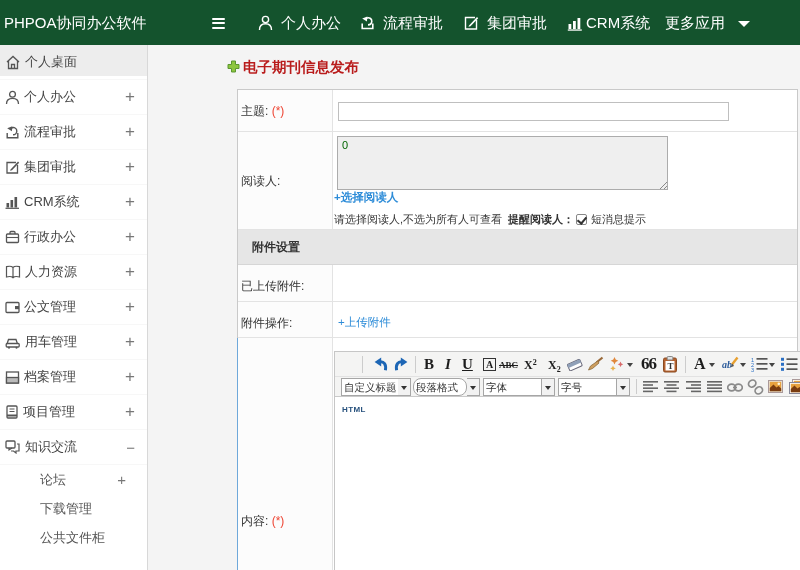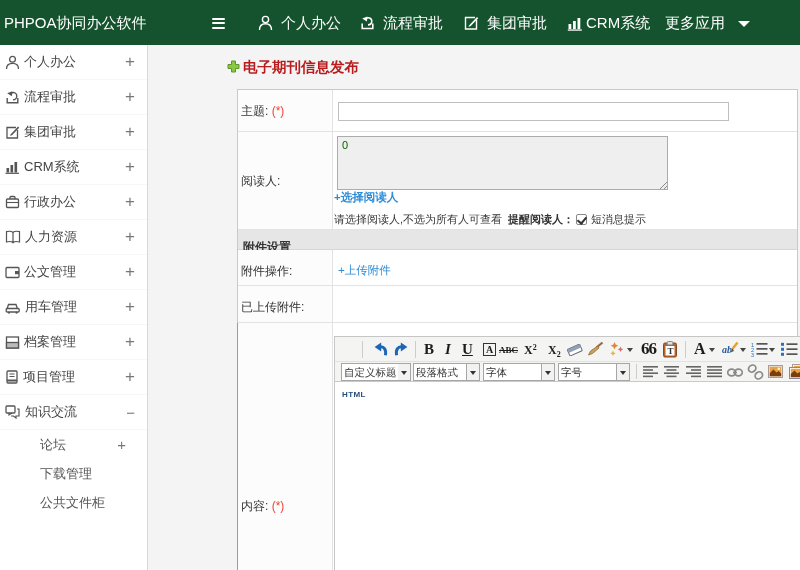--- a/index.html
+++ b/index.html
@@ -23,21 +23,21 @@
 
 .title { position:absolute; left:243px; top:58px; font-size:14.5px; font-weight:bold; color:#b91c1c; z-index:1; }
 .plusicon { position:absolute; left:227px; top:60px; width:13px; height:13px; z-index:1; }
 .form { position:absolute; left:237px; top:89px; width:561px; height:500px; background:#fff; border:1px solid #c9c9c9; z-index:1; }
 .row { position:relative; border-bottom:1px solid #e3e3e3; }
 .lab { position:absolute; left:0; top:0; bottom:0; width:95px; border-right:1px solid #e3e3e3; font-size:12px; color:#333; background:#fcfcfc; }
 .lab > span { position:absolute; left:3px; white-space:nowrap; }
 .red { color:#e43; }
 .r1 { height:42px; }
 .r2 { height:98px; }
-.sech { height:20px; background:#e6e6e6; border-bottom:1px solid #d6d6d6; line-height:34px; font-size:12px; font-weight:bold; color:#333; padding-left:5px; }
+.sech { height:35px; background:#e6e6e6; border-bottom:1px solid #d6d6d6; line-height:34px; font-size:12px; font-weight:bold; color:#333; padding-left:14px; }
 .r3 { height:37px; }
 .r4 { height:36px; }
 .r5 { height:258px; border-left:1px solid #6ea8da; margin-left:-1px; border-bottom:none; }
 .inp { position:absolute; left:100px; top:12px; width:391px; height:19px; border:1px solid #bfbfbf; background:#fff; }
 .ta { position:absolute; left:99px; top:4px; width:331px; height:54px; background:#efefef; border:1px solid #acacac; font-size:11px; color:#060; padding:2px 4px; overflow:hidden; }
 .link { color:#2d8cd8; font-size:11.5px; text-decoration:none; }
 .tip { position:absolute; left:96px; top:80px; font-size:11px; color:#333; white-space:nowrap; }
 .cb { display:inline-block; width:11px; height:11px; border:1px solid #888; border-radius:2px; background:#fff; position:relative; vertical-align:-2px; margin:0 4px 0 2px; }
 .cb:after { content:""; position:absolute; left:2px; top:0px; width:4px; height:7px; border:solid #333; border-width:0 2px 2px 0; transform:rotate(40deg); }
 
@@ -81,20 +81,23 @@
   <div class="nav" style="left:567px;"><svg style="margin-right:3px;" width="16" height="15" viewBox="0 0 16 15">
         <rect x="1.5" y="8" width="2.8" height="5" fill="#fff"></rect>
         <rect x="6" y="5" width="2.8" height="8" fill="#fff"></rect>
         <rect x="10.5" y="2" width="2.8" height="11" fill="#fff"></rect>
         <rect x="0.8" y="13.4" width="14" height="1.3" fill="#fff"></rect>
       </svg>CRM系统</div>
   <div class="nav" style="left:665px;">更多应用<span class="caret"></span></div>
 </div>
 
 <div class="side">
+  <div class="mi act"><svg width="16" height="15" viewBox="0 0 16 15">
+        <path d="M2 7 L8 1.5 L14 7 M3.5 6 V13.5 H12.5 V6 M6.5 13.5 V9.5 H9.5 V13.5" fill="none" stroke="#555" stroke-width="1.3"></path>
+      </svg>个人桌面</div>
   <div class="mi"><svg width="15" height="15" viewBox="0 0 15 15">
         <circle cx="7.5" cy="4.3" r="2.9" fill="none" stroke="#555" stroke-width="1.3"></circle>
         <path d="M1.5 14 C1.5 10 4 8.3 7.5 8.3 C11 8.3 13.5 10 13.5 14" fill="none" stroke="#555" stroke-width="1.3"></path>
       </svg>个人办公<span class="plus">+</span></div>
   <div class="mi"><svg width="15" height="15" viewBox="0 0 15 15">
         <path d="M2.2 8 V12.8 H12.8 V8" fill="none" stroke="#555" stroke-width="1.4"></path>
         <path d="M6 3.4 C9 1.4 12 3.4 11.8 6.2 C11.6 8.4 10 9.7 8 9.7" fill="none" stroke="#555" stroke-width="1.4"></path>
         <path d="M2.2 3.2 L7.4 1.2 L6.9 6.2 Z" fill="#555"></path>
       </svg>流程审批<span class="plus">+</span></div>
   <div class="mi"><svg width="15" height="15" viewBox="0 0 15 15">
@@ -161,30 +164,30 @@
         <span style="top:41px;">阅读人:</span>
       </div>
     <div class="ta">0</div>
       <svg style="position:absolute;left:421px;top:49px;" width="9" height="9">
         <path d="M8 1 L1 8 M8 5 L5 8" stroke="#888" stroke-width="1"></path>
       </svg>
     <a class="link" style="position:absolute;left:96px;top:58px;font-weight:bold;">+选择阅读人</a>
     <div class="tip">请选择阅读人,不选为所有人可查看<span style="position:absolute;left:174px;top:0;"><b>提醒阅读人：</b><span class="cb"></span>短消息提示</span></div>
   </div>
   <div class="sech">附件设置</div>
+  <div class="row r3">
+    <div class="lab">
+        <span style="top:13px;">已上传附件:</span>
+      </div>
+  </div>
   <div class="row r4">
     <div class="lab">
         <span style="top:13px;">附件操作:</span>
       </div>
     <a class="link" style="position:absolute;left:100px;top:13px;">+上传附件</a>
-  </div>
-  <div class="row r3">
-    <div class="lab">
-        <span style="top:13px;">已上传附件:</span>
-      </div>
   </div>
   <div class="row r5">
     <div class="lab" style="border-right:1px solid #e3e3e3;">
         <span style="top:175px;">内容: <span class="red">(*)</span></span>
       </div>
     <div class="ed">
       <div class="tb1">
 <span class="ic thtml" style="left:7px;top:9px;">HTML</span>
 <span class="ic sep" style="left:27px;"></span>
 <svg class="ic" style="left:38px;top:4px;" width="16" height="17" viewBox="0 0 16 17">
@@ -249,21 +252,21 @@
             <rect x="0" y="5.8" width="3" height="3" fill="#2a6fc4"></rect>
             <rect x="0" y="10.8" width="3" height="3" fill="#2a6fc4"></rect>
             <rect x="5.5" y="1.3" width="11" height="1.7" fill="#555"></rect>
             <rect x="5.5" y="6.3" width="11" height="1.7" fill="#555"></rect>
             <rect x="5.5" y="11.3" width="11" height="1.7" fill="#555"></rect>
           </svg>
       </div>
       <div class="tb2">
 <span class="ic ddl" style="left:6px;width:70px;">自定义标题</span>
           <span class="ic dda" style="left:63px;"></span>
-<span class="ic ddl" style="left:78px;width:54px;">段落格式</span>
+<span class="ic ddl" style="left:78px;width:54px;border-radius:8px;">段落格式</span>
           <span class="ic dda" style="left:132px;"></span>
 <span class="ic ddl" style="left:148px;width:59px;">字体</span>
           <span class="ic dda" style="left:207px;"></span>
 <span class="ic ddl" style="left:223px;width:59px;">字号</span>
           <span class="ic dda" style="left:282px;"></span>
 <span class="ic sep2" style="left:301px;"></span>
 <svg class="ic" style="left:308px;top:3px;" width="15" height="14" viewBox="0 0 15 14">
             <rect x="0" y="1" width="15" height="1.6" fill="#666"></rect>
             <rect x="0" y="4.2" width="10" height="1.6" fill="#666"></rect>
             <rect x="0" y="7.4" width="15" height="1.6" fill="#666"></rect>

